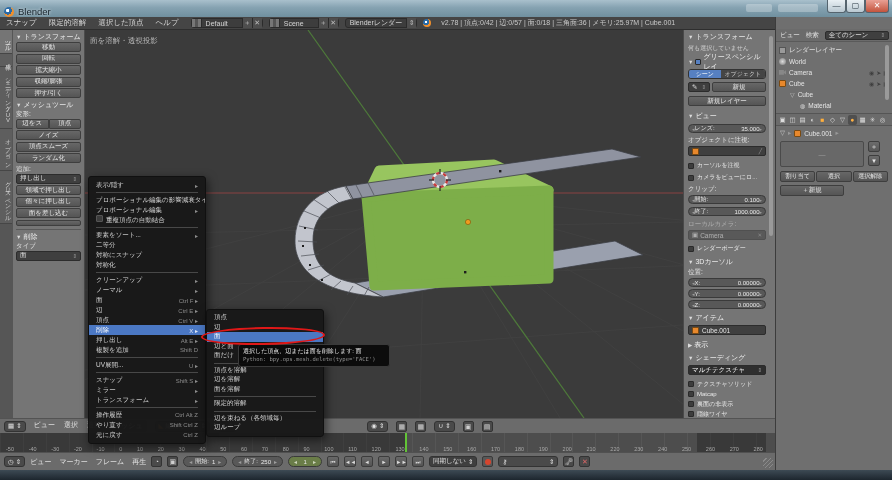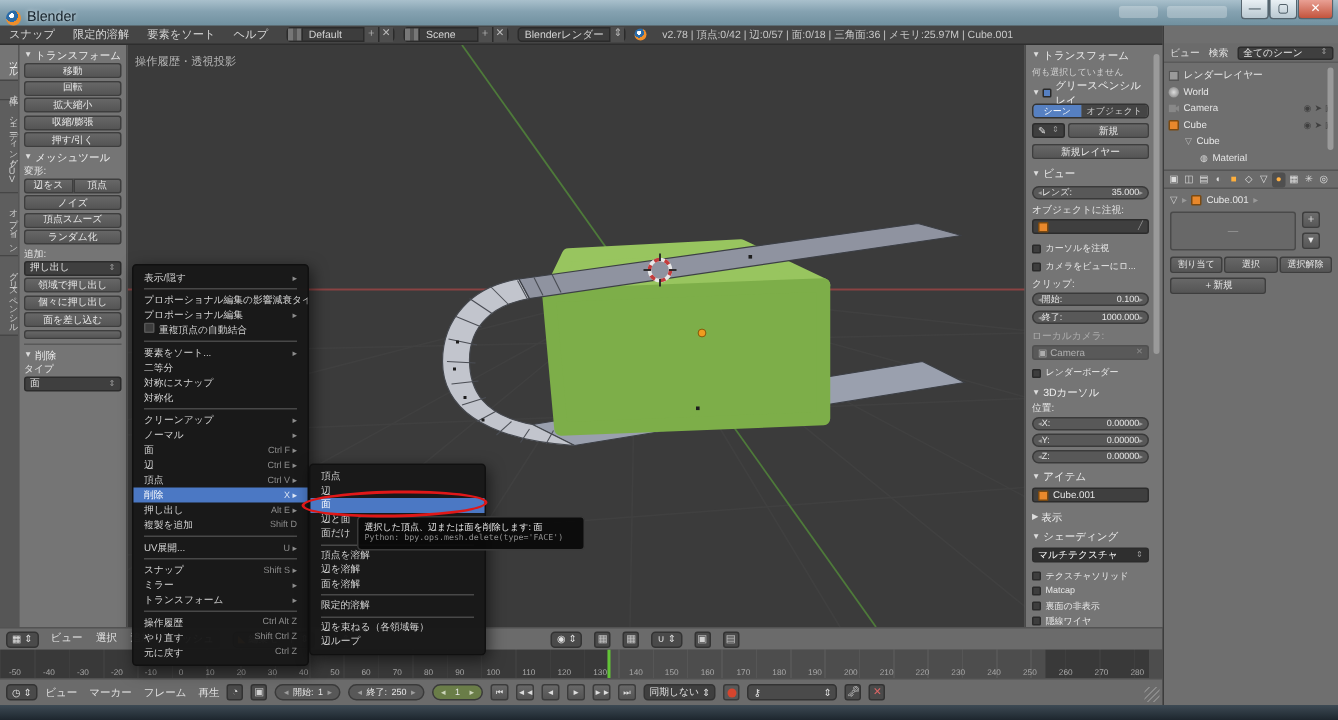--- a/index.html
+++ b/index.html
@@ -169,21 +169,21 @@
     <div class="winbtn abs" style="left:827px;top:0;width:19px;">—</div>
     <div class="winbtn abs" style="left:846px;top:0;width:19px;">▢</div>
     <div class="winbtn close abs" style="left:865px;top:0;width:24px;">✕</div>
   </div>
 
   <div class="abs" id="infobar">
     <div class="menus">
 
     <span>スナップ</span>
         <span>限定的溶解</span>
-        <span>要素をソート</span>
+        <span>選択した頂点</span>
         <span>ヘルプ</span>
       </div>
     <div class="selwidget">
       <span class="sw-icon"></span>
       <span class="sw-text">Default</span>
       <span class="mini">＋</span>
       <span class="mini">✕</span>
     </div>
     <div class="selwidget">
       <span class="sw-icon"></span>
@@ -322,21 +322,21 @@
       <g>
         <circle cx="440" cy="180" r="7" fill="none" stroke="#e8e8e8" stroke-width="2.4"></circle>
         <circle cx="440" cy="180" r="7" fill="none" stroke="#c33c3c" stroke-width="2.4" stroke-dasharray="3.6,3.6"></circle>
         <line x1="440" y1="169" x2="440" y2="174" stroke="#222" stroke-width="1.2"></line>
         <line x1="440" y1="186" x2="440" y2="191" stroke="#222" stroke-width="1.2"></line>
         <line x1="429" y1="180" x2="434" y2="180" stroke="#222" stroke-width="1.2"></line>
         <line x1="446" y1="180" x2="451" y2="180" stroke="#222" stroke-width="1.2"></line>
       </g>
     </svg>
   </div>
-  <div class="abs" id="vp-label">操作履歴・透視投影</div>
+  <div class="abs" id="vp-label">面を溶解・透視投影</div>
 
   <div class="abs" id="npanel">
     <div class="row phead" style="top:2px;">
         <span class="tri">▼</span>
         <span>トランスフォーム</span>
       </div>
     <div class="row" style="top:14px;font-size:6px;color:#d2d2d2;">何も選択していません</div>
     <div class="row phead" style="top:27px;">
         <span class="tri">▼</span>
         <span class="cbx on"></span>

